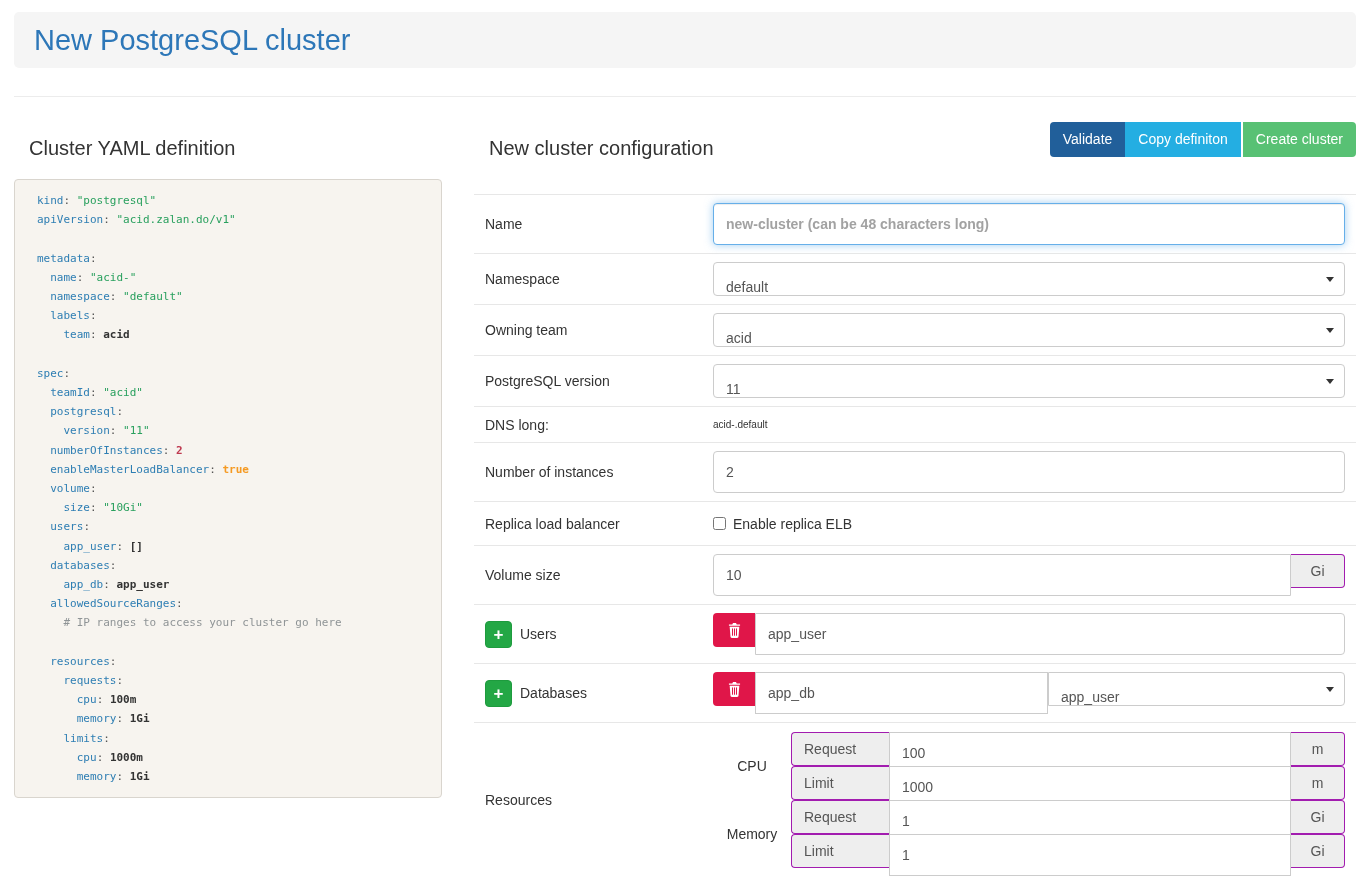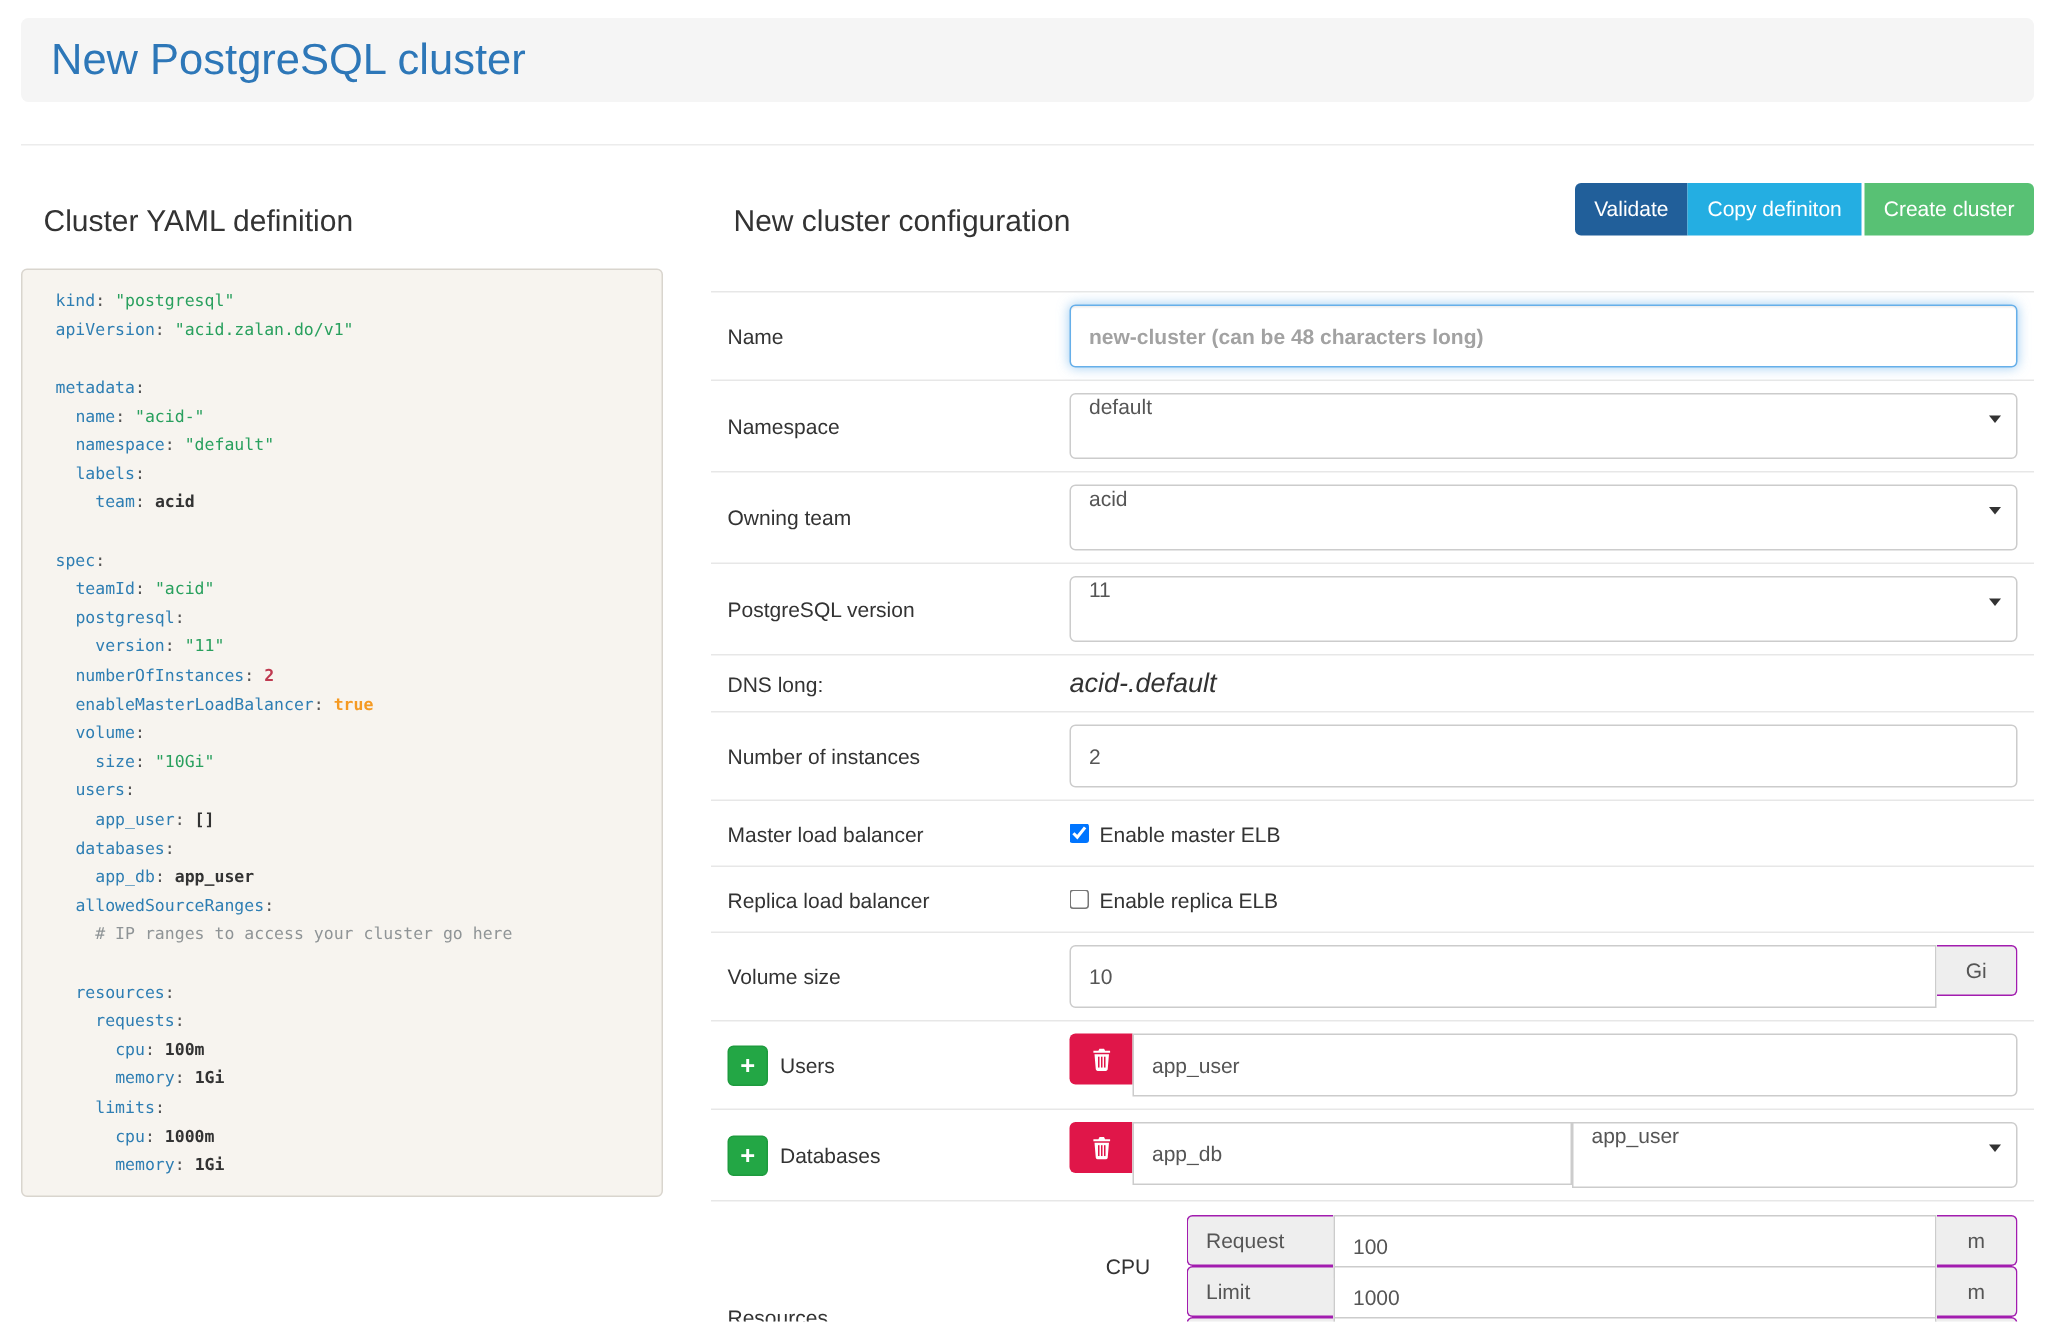--- a/index.html
+++ b/index.html
@@ -68,31 +68,31 @@
     padding: 6px 12px; font-size: 14px; color: #555; outline: none;
     font-family: "Liberation Sans", sans-serif; background: #fff;
   }
   .text-input::placeholder { color: #a2a2a2; font-weight: bold; opacity: 1; }
   .text-input.focused {
     border-color: #66afe9;
     box-shadow: inset 0 1px 1px rgba(0,0,0,.075), 0 0 8px rgba(102,175,233,.6);
   }
 
   .select-box {
-    position: relative; height: 44px; width: 100%; border: 1px solid #ccc; border-radius: 4px;
-    background: #fff; display: flex; align-items: flex-start; padding: 0 24px 0 12px;
+    position: relative; height: 34px; width: 100%; border: 1px solid #ccc; border-radius: 4px;
+    background: #fff; display: flex; align-items: flex-end; padding: 0 24px 0 12px;
     font-size: 14px; color: #555; cursor: pointer;
   }
   .caret-icon {
     position: absolute; right: 10px; top: 14px; width: 0; height: 0;
     border-left: 4px solid transparent; border-right: 4px solid transparent;
     border-top: 5px solid #333;
   }
 
-  .static-value { font-size: 18px; color: #333; font-style: italic; }
+  .static-value { font-size: 10px; color: #333; }
 
   .check-wrap { display: flex; align-items: center; font-size: 14px; color: #333; }
   .check-wrap input { width: 13px; height: 13px; margin-right: 7px; }
 
   
   .input-group { display: flex; width: 100%; align-items: stretch; }
   .input-group .group-input { border-radius: 0; flex: 1; width: auto; }
   .input-group .group-input.first { border-radius: 4px 0 0 4px; }
   .input-group .group-input.last { border-radius: 0 4px 4px 0; }
   .addon {
@@ -198,29 +198,20 @@
           </div>
         </div>
 
         <div class="form-row">
           <div class="row-label">Number of instances</div>
           <div class="row-control">
             <input class="text-input" type="text" value="2" style="">
           </div>
         </div>
 
-        <div class="form-row slim">
-          <div class="row-label">Master load balancer</div>
-          <div class="row-control">
-            <label class="check-wrap">
-              <input type="checkbox" checked="checked" style="">
-              <span>Enable master ELB</span>
-            </label>
-          </div>
-        </div>
 
         <div class="form-row slim">
           <div class="row-label">Replica load balancer</div>
           <div class="row-control">
             <label class="check-wrap">
               <input type="checkbox" style="">
               <span>Enable replica ELB</span>
             </label>
           </div>
         </div>

